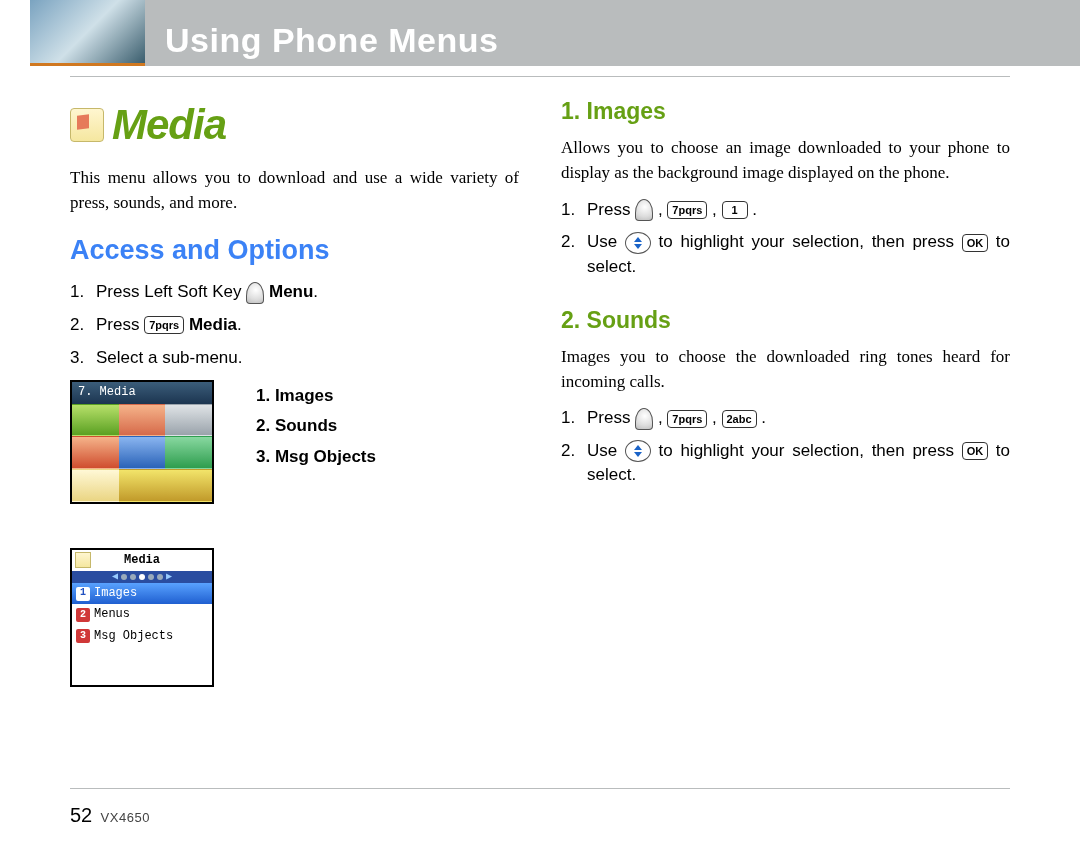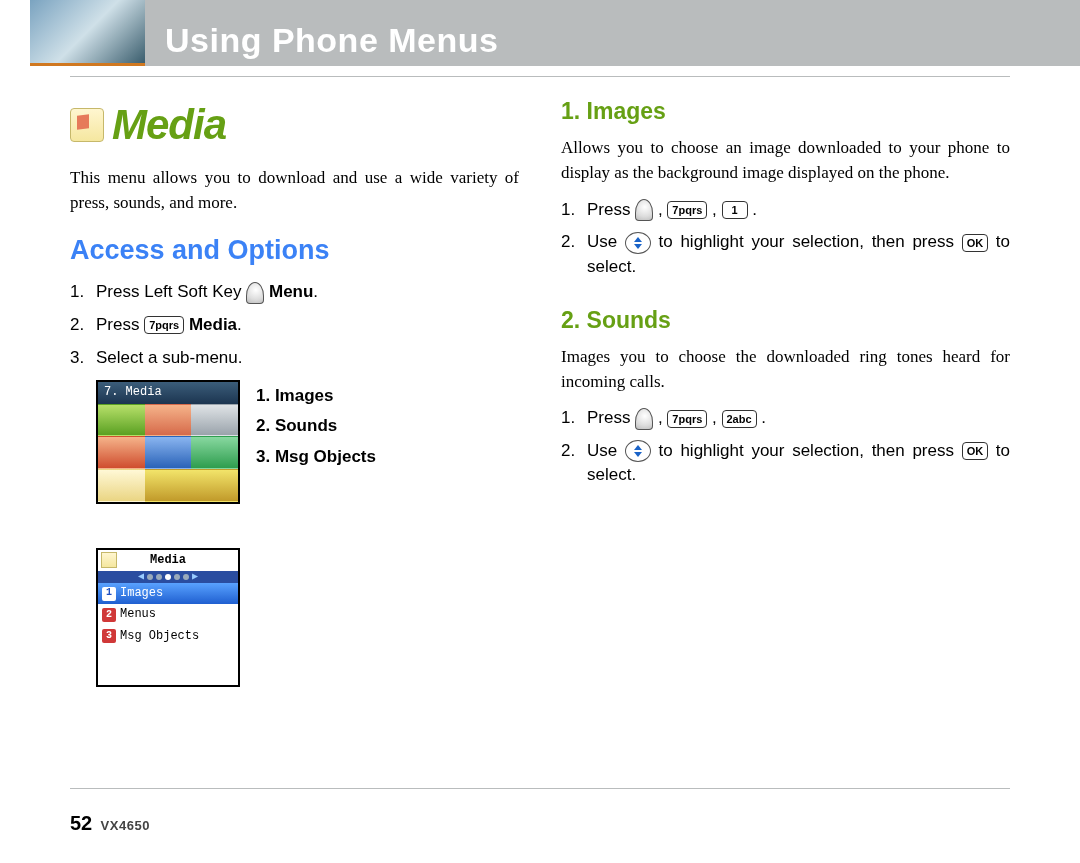--- a/index.html
+++ b/index.html
@@ -152,21 +152,20 @@
     content:"";
     position:absolute; left:50%; bottom:4px; transform:translateX(-50%);
     border-left:4px solid transparent; border-right:4px solid transparent; border-top:5px solid #1a63c8;
   }
   .sublist {
     font-weight: bold;
     margin-left: 26px;
   }
   .sublist div { margin-bottom: 6px; }
   .screenshot-box {
-    margin-left: 26px;
     margin-top: 10px;
     margin-bottom: 12px;
   }
   .shot1 {
     width: 144px;
     border: 2px solid #000;
     background: #fff;
   }
   .shot1-header {
     background: linear-gradient(#3b5d7a,#1c3550);
@@ -240,23 +239,22 @@
   .shot2-row.sel .nb1{background:#fff;color:#2050c0;}
   .shot2-blank{height:38px;}
   .botsep {
     position:absolute;
     left:70px; right:70px;
     bottom:74px;
     border-top:1px solid #b9bcbd;
   }
   .footer {
     position:absolute;
-    left:70px; bottom:28px;
+    left:70px; bottom:36px;
     font-size:15px;
-    font-weight:bold;
   }
   .footer .pg { font-size:20px; }
   .footer .model { font-size:13px; color:#444; letter-spacing:0.5px; }
 </style>
 </head>
 <body>
 
 <div class="top-bar">
   <div class="top-photo"></div>
   <div class="top-gray">

